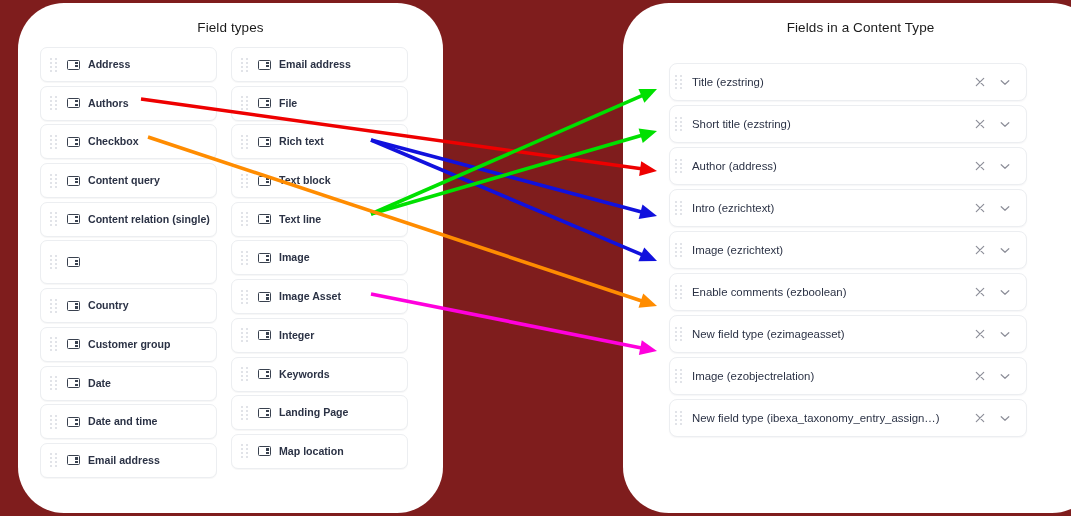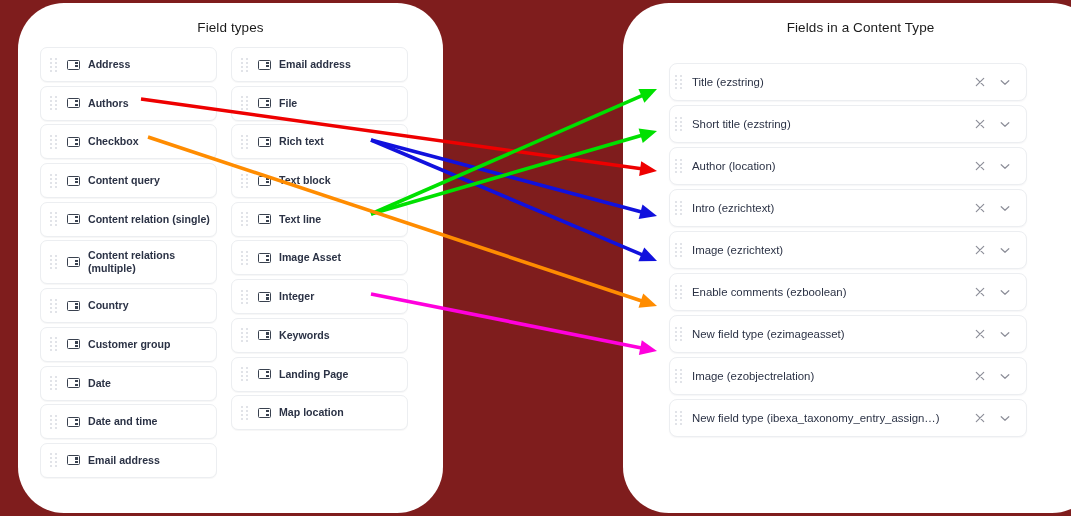--- a/index.html
+++ b/index.html
@@ -257,22 +257,20 @@
             <i></i>
             <i></i>
             <i></i>
             <i></i>
             <i></i>
             <i></i>
             <i></i>
             <i></i>
           </span>
           <span class="ft-glyph"></span>
-          <span class="ft-label">Content relations
-(multiple)</span>
         </div>
         <div class="ft-item">
           <span class="handle">
             <i></i>
             <i></i>
             <i></i>
             <i></i>
             <i></i>
             <i></i>
             <i></i>
@@ -401,20 +399,34 @@
             <i></i>
             <i></i>
             <i></i>
             <i></i>
             <i></i>
             <i></i>
             <i></i>
           </span>
           <span class="ft-glyph"></span>
           <span class="ft-label">Text line</span>
+        </div>
+        <div class="ft-item">
+          <span class="handle">
+            <i></i>
+            <i></i>
+            <i></i>
+            <i></i>
+            <i></i>
+            <i></i>
+            <i></i>
+            <i></i>
+          </span>
+          <span class="ft-glyph"></span>
+          <span class="ft-label">Image</span>
         </div>
         <div class="ft-item">
           <span class="handle">
             <i></i>
             <i></i>
             <i></i>
             <i></i>
             <i></i>
             <i></i>
             <i></i>
@@ -539,21 +551,21 @@
           <span class="handle">
             <i></i>
             <i></i>
             <i></i>
             <i></i>
             <i></i>
             <i></i>
             <i></i>
             <i></i>
           </span>
-          <span class="fl-label">Author (location)</span>
+          <span class="fl-label">Author (address)</span>
           <span class="fl-actions">
             <span class="ic">
               <svg viewBox="0 0 14 14">
                 <path fill="none" stroke="currentColor" stroke-width="1.2" stroke-linecap="round" stroke-linejoin="round" d="M3.3 3.3 L10.7 10.7 M10.7 3.3 L3.3 10.7"></path>
               </svg>
             </span>
             <span class="ic">
               <svg viewBox="0 0 14 14">
                 <path fill="none" stroke="currentColor" stroke-width="1.2" stroke-linecap="round" stroke-linejoin="round" d="M3.2 5.7 L7 9.3 L10.8 5.7"></path>
               </svg>

